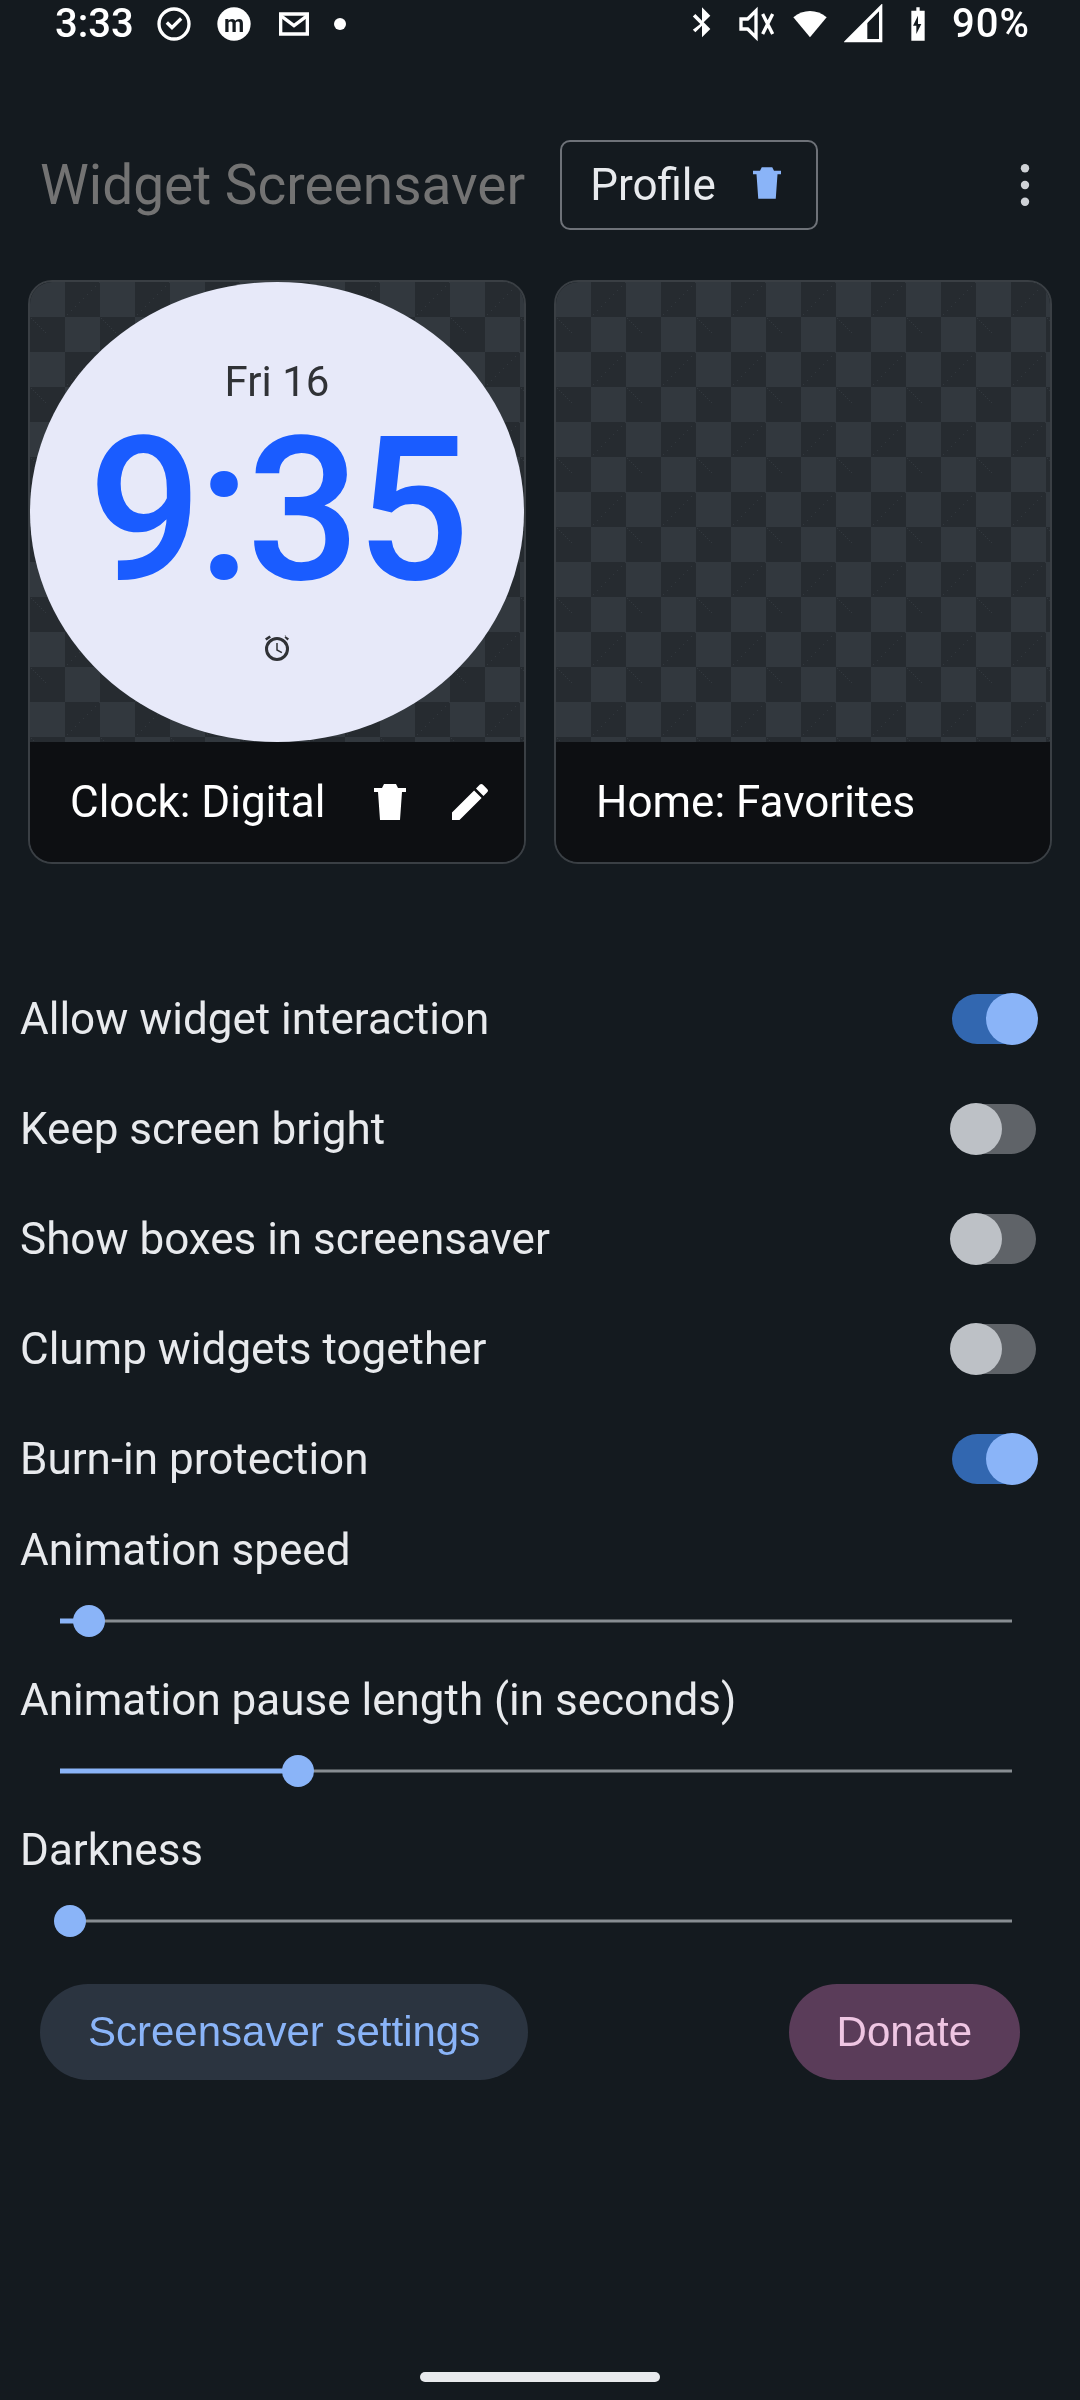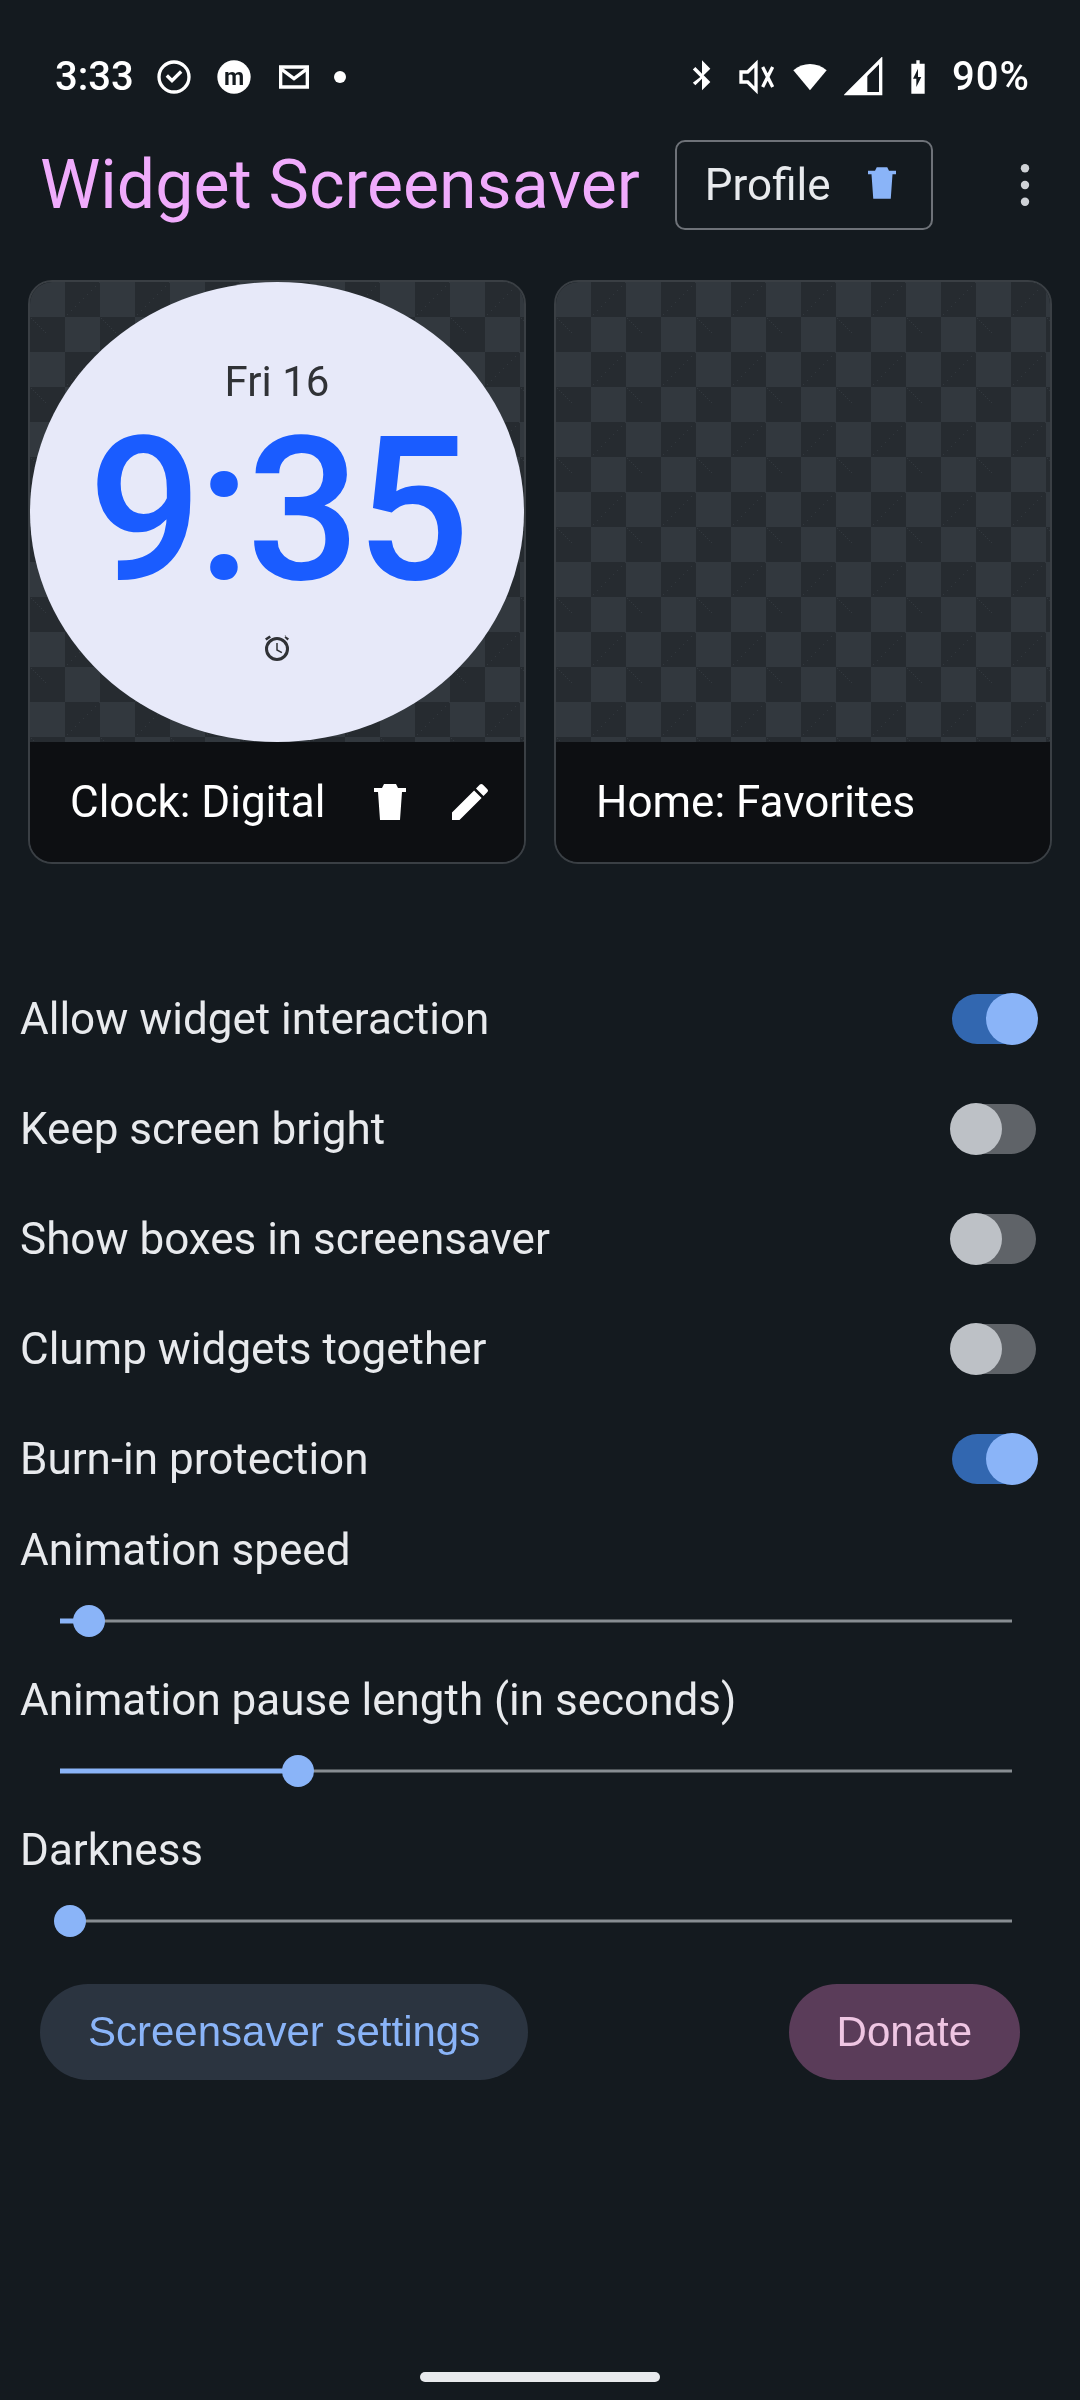--- a/index.html
+++ b/index.html
@@ -10,44 +10,44 @@
     font-family: Roboto, -apple-system, "Segoe UI", Arial, sans-serif;
     overflow: hidden;
     position: relative;
   }
 
   
   .status-bar {
     height: 100px;
     display: flex;
     justify-content: space-between;
-    align-items: flex-end;
+    align-items: flex-start;
     padding: 0 50px 0 55px;
     font-size: 40px;
     font-weight: 500;
     color: #fff;
   }
   .status-left, .status-right { display: flex; align-items: center; gap: 20px; }
   .status-right { gap: 14px; }
   .sb-ico { width: 40px; height: 40px; display: inline-flex; align-items: center; justify-content: center; }
   .sb-ico svg { width: 100%; height: 100%; fill: #fff; }
   .dot { width: 12px; height: 12px; background: #fff; border-radius: 50%; }
   .batt-text { font-size: 40px; letter-spacing: 1px; }
 
   
   .header {
     display: flex;
     align-items: center;
     padding: 40px 30px 40px 40px;
     gap: 20px;
   }
   .app-title {
-    font-size: 68px;
+    font-size: 55px;
     font-weight: 400;
-    color: #f0abfc;
+    color: #737373;
     flex: 0 0 auto;
   }
   .profile-chip {
     border: 2px solid #6e7278;
     border-radius: 10px;
     height: 90px;
     display: flex;
     align-items: center;
     padding: 0 28px;
     gap: 30px;

